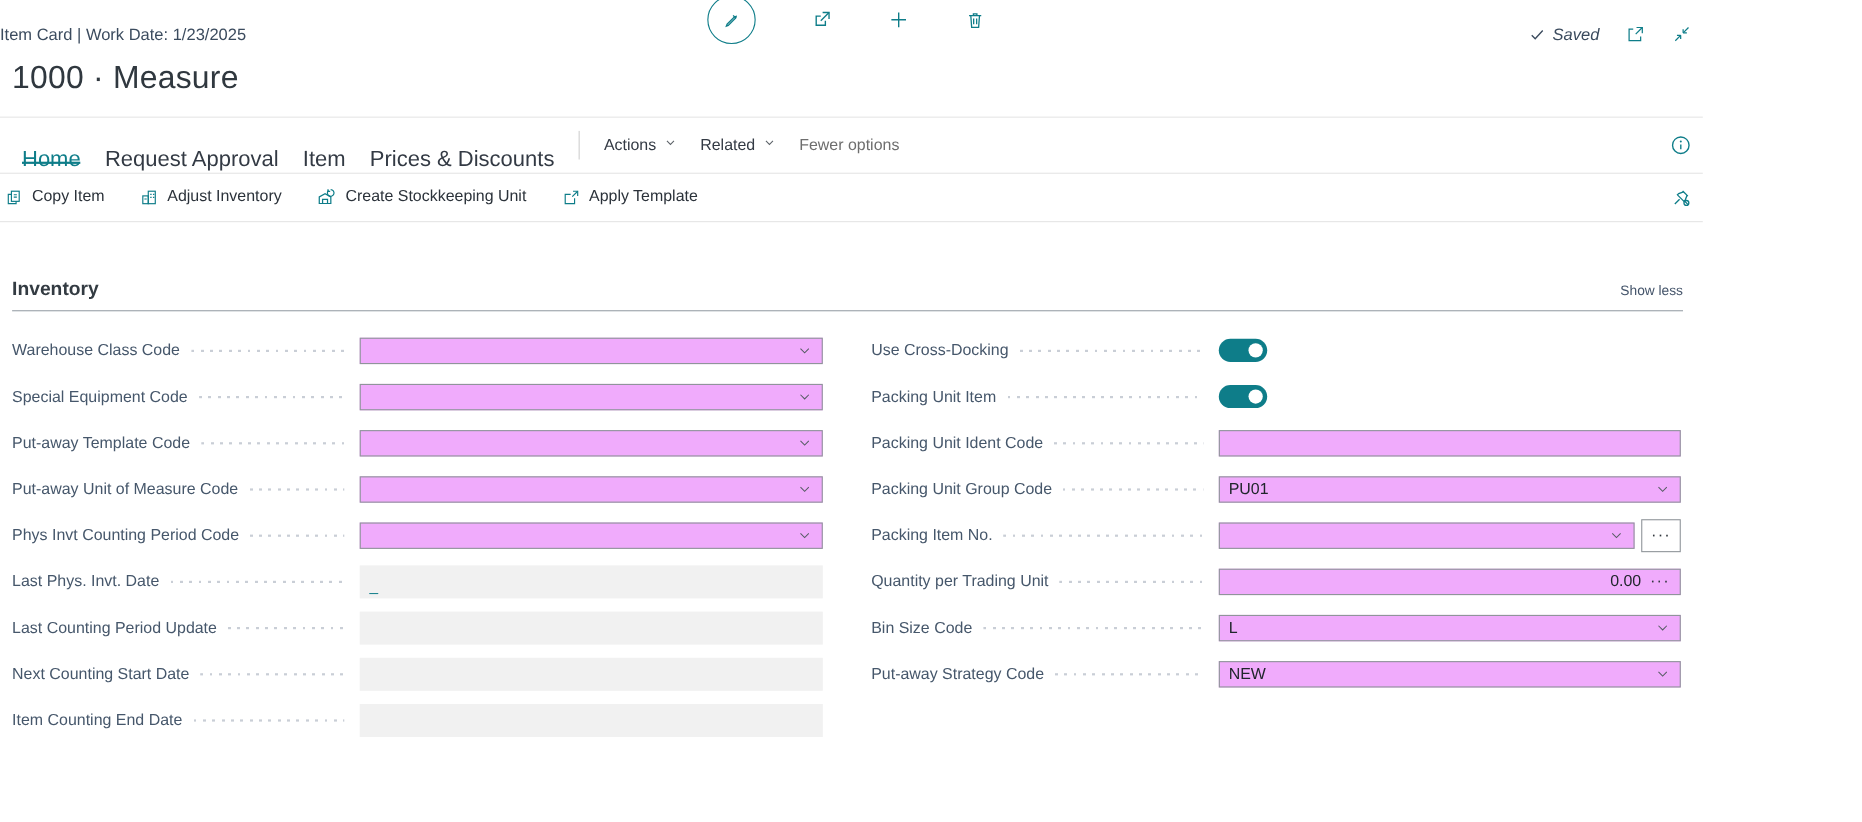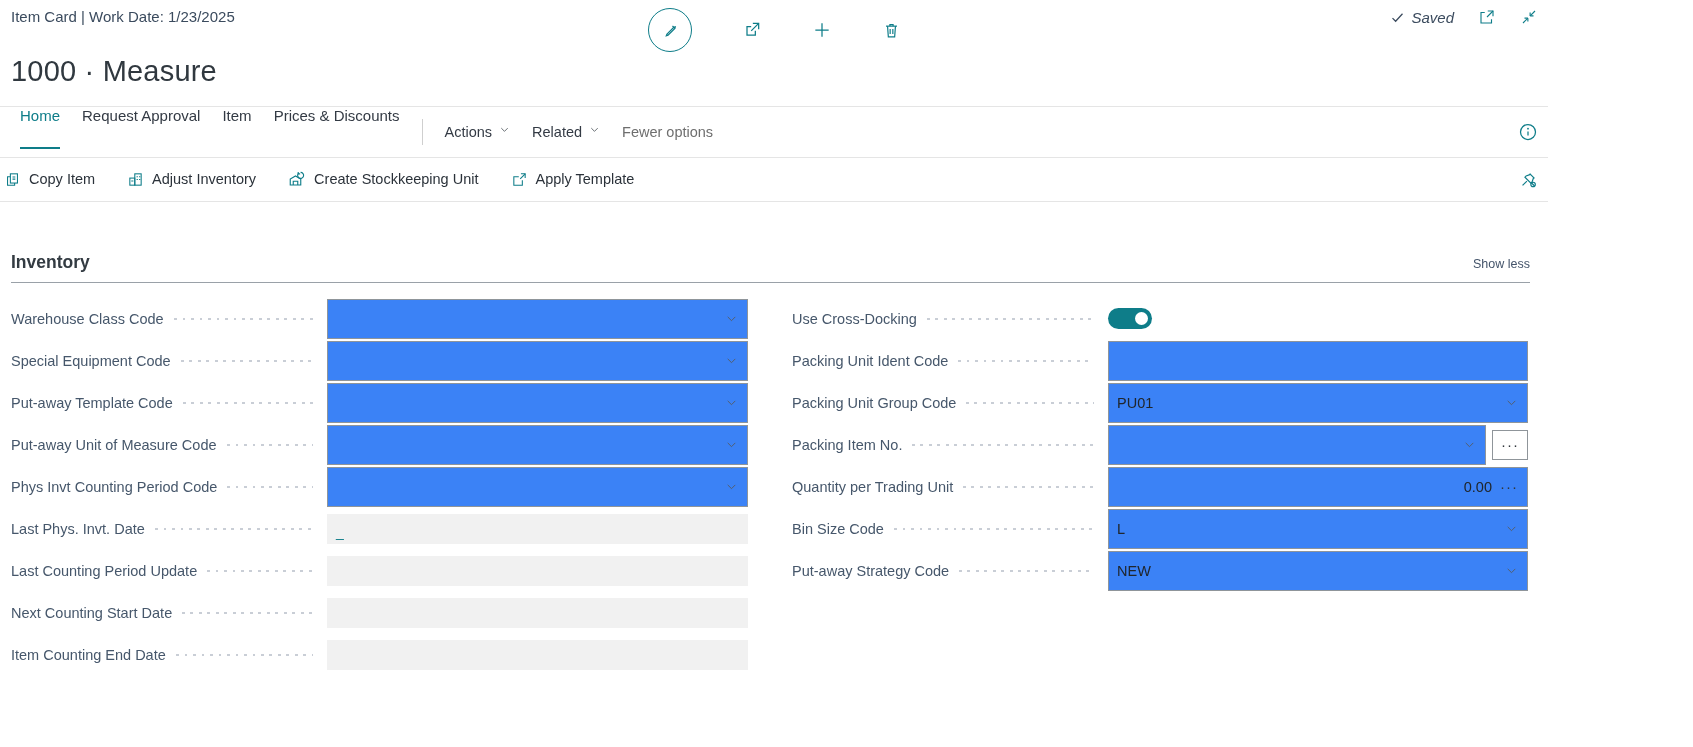--- a/index.html
+++ b/index.html
@@ -18,35 +18,35 @@
   *{box-sizing:border-box;}
   html,body{margin:0;padding:0;}
   body{
     width:1693px;height:747px;background:#fff;
     font-family:"Liberation Sans","DejaVu Sans",sans-serif;
     color:var(--value);overflow:hidden;
   }
   .page{width:1548px;}
 
   
-  .topbar{display:flex;align-items:flex-start;height:40px;padding:8px 0 0 11px;gap:11px;}
+  .topbar{display:flex;align-items:flex-end;height:40px;padding:8px 0 0 0;gap:11px;}
   .topbar .context{flex:1;font-size:15px;color:var(--saved);}
   .topbar-center{display:flex;align-items:center;gap:50px;}
   .icon-btn{display:flex;align-items:center;justify-content:center;color:var(--teal);cursor:pointer;background:none;border:none;padding:0;}
   .circle-btn{width:44px;height:44px;border:1px solid var(--teal);border-radius:50%;}
   .topbar-right{flex:1;display:flex;align-items:center;justify-content:flex-end;gap:24px;padding-right:10px;}
   .saved{display:flex;align-items:center;gap:6px;font-size:15px;color:var(--saved);font-style:italic;}
   svg{display:block;}
 
   
   .page-title{font-size:29px;font-weight:400;color:#30383f;margin:16px 0 0 11px;line-height:1.1;letter-spacing:.2px;}
 
   
   .tabs-row{display:flex;align-items:center;height:52px;margin-top:18px;border-top:1px solid var(--line);border-bottom:1px solid var(--line);padding-left:20px;}
-  .tab{position:relative;height:100%;display:flex;align-items:flex-start;margin-right:22px;font-size:15px;color:var(--tabtext);cursor:pointer;white-space:nowrap;}
+  .tab{position:relative;height:100%;display:flex;align-items:flex-end;margin-right:22px;font-size:20px;color:var(--tabtext);cursor:pointer;white-space:nowrap;}
   .tab.active{color:var(--teal);}
   .tab.active::after{content:"";position:absolute;left:0;right:0;bottom:8px;height:2px;background:var(--teal);}
   .vdivider{width:1px;height:26px;background:#cfcfcf;margin:0 22px 0 0;}
   .menu-item{display:flex;align-items:flex-start;gap:7px;margin-right:22px;font-size:14.5px;color:var(--tabtext);cursor:pointer;white-space:nowrap;}
   .menu-item .chev{color:#5c6268;}
   .fewer{font-size:14.5px;color:var(--muted);cursor:pointer;}
   .tabs-row .right-icon{margin-left:auto;margin-right:10px;}
 
   
   .toolbar{display:flex;align-items:center;height:44px;border-bottom:1px solid var(--line);padding-left:4px;gap:32px;}
@@ -64,21 +64,21 @@
   
   .fields{display:flex;gap:44px;margin-top:21px;}
   .col{width:737px;}
   .col.right{width:736px;}
   .frow{display:flex;align-items:center;height:30px;margin-bottom:12px;}
   .flabel{flex:none;font-size:14.5px;color:var(--label);white-space:nowrap;}
   .leader{flex:1;align-self:center;height:2.6px;margin:0 14px 0 10px;
     background:repeating-linear-gradient(to right,var(--dots) 0 2.6px,transparent 2.6px 8.5px);}
   .slot{flex:none;width:421px;display:flex;align-items:center;height:30px;}
   .col.right .slot{width:420px;}
-  .combobox,.textbox{width:100%;height:40px;border:1px solid var(--border);background:#3b82f6;display:flex;align-items:center;}
+  .combobox,.textbox{width:100%;height:24px;border:1px solid var(--border);background:#f0abfc;display:flex;align-items:center;}
   .cb-value{flex:1;padding-left:8px;font-size:14.5px;color:var(--value);white-space:nowrap;overflow:hidden;}
   .cb-value.num{text-align:right;padding-right:4px;}
   .chev-btn{width:32px;height:100%;display:flex;align-items:center;justify-content:center;color:#555c63;cursor:pointer;}
   .readonly{width:100%;height:30px;background:var(--disabled);display:flex;align-items:center;padding-left:9px;}
   .caret{color:var(--teal);font-size:14px;line-height:1;transform:translateY(3px);}
   .toggle{position:relative;width:44px;height:21px;border-radius:11px;background:var(--teal);cursor:pointer;flex:none;}
   .toggle .knob{position:absolute;top:4px;right:4px;width:13px;height:13px;border-radius:50%;background:#fff;}
   .assist-btn{flex:none;width:36px;height:30px;margin-left:6px;border:1px solid var(--border);background:#fff;display:flex;align-items:center;justify-content:center;font-size:15px;color:#30363c;cursor:pointer;letter-spacing:1px;}
   .inline-assist{flex:none;padding:0 9px 0 4px;font-size:15px;color:#30363c;letter-spacing:1px;cursor:pointer;}
 </style>
@@ -388,20 +388,29 @@
         <div class="frow">
           <span class="flabel">Use Cross-Docking</span>
           <span class="leader"></span>
           <div class="slot">
             <div class="toggle">
                 <div class="knob"></div>
               </div>
           </div>
         </div>
 
+        <div class="frow">
+          <span class="flabel">Packing Unit Item</span>
+          <span class="leader"></span>
+          <div class="slot">
+            <div class="toggle">
+                <div class="knob"></div>
+              </div>
+          </div>
+        </div>
 
         <div class="frow">
           <span class="flabel">Packing Unit Ident Code</span>
           <span class="leader"></span>
           <div class="slot">
             <div class="textbox">
               <span class="cb-value"></span>
             </div>
           </div>
         </div>

